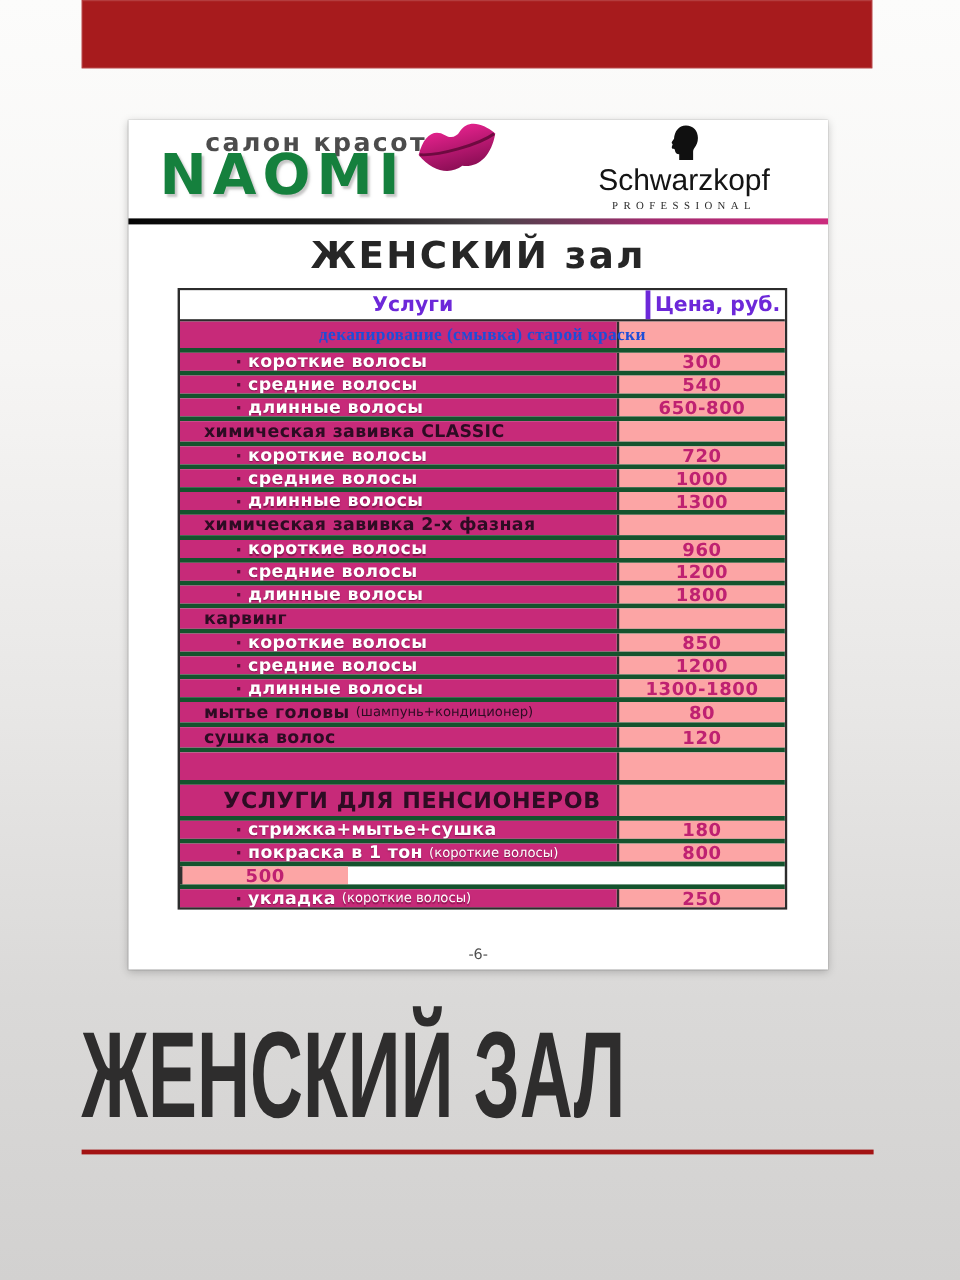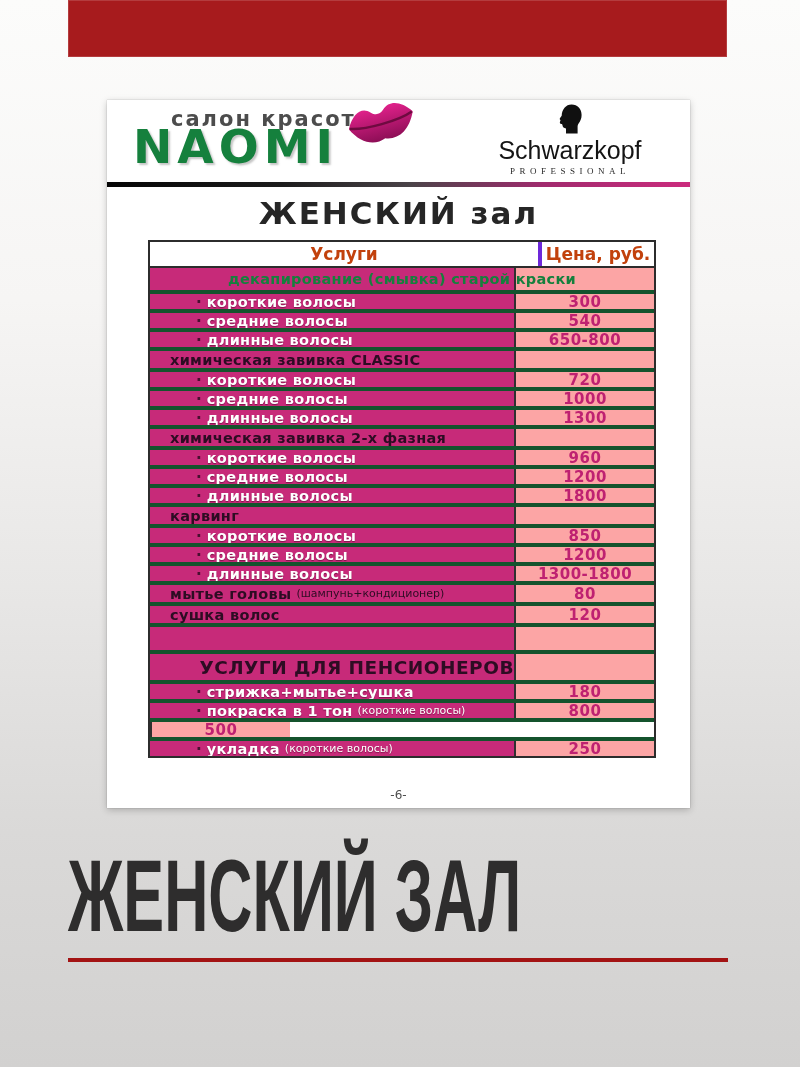--- a/index.html
+++ b/index.html
@@ -56,21 +56,21 @@
   }
 
   
   .price-table {
     position:absolute; left:41px; top:140px; width:508px;
     border:2px solid #2c2c2c; background:#fff;
   }
   .thead { display:flex; height:26px; background:#fff; border-bottom:2px solid #2c2c2c; }
   .thead .hcell {
     display:flex; align-items:center; justify-content:center;
-    font-weight:bold; font-size:17px; color:#c2410c;
+    font-weight:bold; font-size:17px; color:#6d28d9;
   }
   .thead .hcell.service { flex:1; }
   .thead .hcell.price { width:116px; border-left:4px solid #6d28d9; }
 
   .trow { display:flex; position:relative; height:19px; }
   .trow + .trow { border-top:4px solid #14532d; }
   .tbody .trow:first-child { border-top:none; }
   .trow .cell.service { flex:1; background:#c72a79; display:flex; align-items:center; overflow:hidden; white-space:nowrap; }
   .trow .cell.price {
     width:140px; border-left:2px solid #303030; background:#fca5a5;
@@ -86,27 +86,27 @@
   }
   .trow.sub .lbl, .trow.sub .note { color:#ffffff; text-shadow:0 1px 1px rgba(70,0,35,0.55); }
 
   .trow.section { height:21px; }
   .trow.section .service { padding-left:20px; }
   .trow.section .lbl, .trow.section .note { color:#2d0c23; }
 
   .trow.empty { height:27px; }
 
   .trow.big { height:30px; }
-  .trow.big .service { padding-left:36px;justify-content:flex-end; }
+  .trow.big .service { padding-left:36px; }
   .trow.big .lbl { font-size:18.5px; color:#2d0c23; letter-spacing:0.5px; }
 
   .trow.span { height:22px; }
   .trow.span .span-label {
     position:absolute; inset:0; display:flex; align-items:center; justify-content:center;
-    font-weight:bold; font-size:14.5px; color:#15803d; letter-spacing:0.3px;
+    font-weight:bold; font-size:14.5px; color:#1d4ed8; letter-spacing:0.3px;font-family:Liberation Serif, serif;
   }
 
   .page-num {
     position:absolute; left:0; top:688px; width:100%;
     text-align:center; font-size:12px; color:#4f4f4f;
   }
 
   
   .slide-title {
     position:absolute; left:68px; top:848px;

